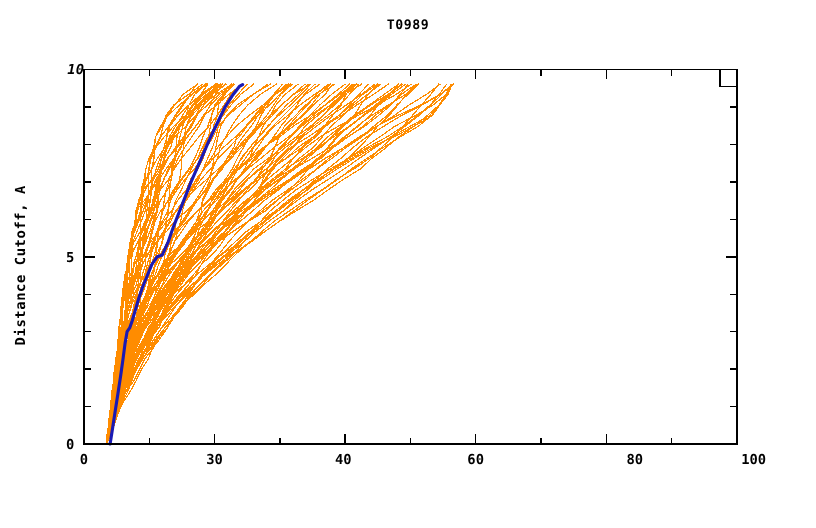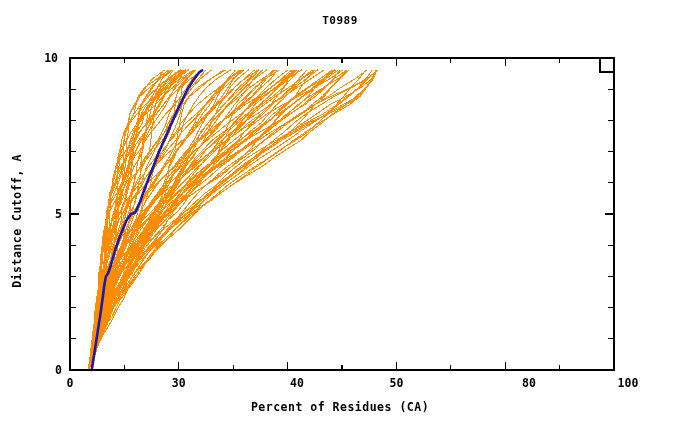--- a/index.html
+++ b/index.html
@@ -82,21 +82,20 @@
 </style>
 </head>
 <body>
 
 <div id="figure">
 
   <div class="title">T0989</div>
 
   <div class="ylabel">Distance Cutoff, A</div>
 
-  <div class="xlabel">Percent of Residues (CA)</div>
 
   <svg class="plot" viewBox="0 0 680 440" xmlns="http://www.w3.org/2000/svg">
     <g id="curves">
         <path d="M88.50 370.00 L91.45 361.17 L92.57 352.34 L95.91 343.52 L98.99 334.69 L102.44 325.86 L107.41 317.03 L110.71 308.21 L117.18 299.38 L121.72 290.55 L125.74 281.72 L132.50 272.89 L136.56 264.07 L143.70 255.24 L151.85 246.41 L159.92 237.58 L170.74 228.76 L178.01 219.93 L189.37 211.10 L198.06 202.27 L208.18 193.44 L219.69 184.62 L229.78 175.79 L239.93 166.96 L252.66 158.13 L268.12 149.31 L281.46 140.48 L295.96 131.65 L311.20 122.82 L326.13 113.99 L341.97 105.17 L358.01 96.34 L366.39 87.51 L373.44 78.68 L376.79 69.86" fill="none" stroke="#FF8C00" stroke-width="1" shape-rendering="crispEdges"></path>
         <path d="M88.50 370.00 L89.42 361.17 L92.46 352.34 L92.57 343.52 L92.59 334.69 L95.35 325.86 L95.46 317.03 L96.91 308.21 L99.69 299.38 L99.80 290.55 L100.78 281.72 L104.09 272.89 L104.51 264.07 L106.34 255.24 L106.70 246.41 L108.62 237.58 L110.49 228.76 L112.13 219.93 L116.71 211.10 L119.63 202.27 L121.59 193.44 L125.67 184.62 L127.84 175.79 L129.40 166.96 L132.65 158.13 L133.51 149.31 L133.97 140.48 L137.15 131.65 L139.19 122.82 L143.11 113.99 L148.21 105.17 L155.51 96.34 L161.22 87.51 L172.03 78.68 L184.06 69.86" fill="none" stroke="#FF8C00" stroke-width="1" shape-rendering="crispEdges"></path>
         <path d="M88.50 370.00 L90.14 361.17 L93.32 352.34 L93.42 343.52 L95.32 334.69 L98.39 325.86 L101.61 317.03 L102.88 308.21 L105.18 299.38 L108.45 290.55 L111.49 281.72 L114.79 272.89 L117.05 264.07 L120.67 255.24 L125.16 246.41 L131.36 237.58 L134.13 228.76 L137.26 219.93 L140.85 211.10 L142.70 202.27 L145.65 193.44 L146.35 184.62 L150.11 175.79 L155.24 166.96 L161.22 158.13 L167.79 149.31 L175.62 140.48 L182.21 131.65 L190.70 122.82 L199.38 113.99 L205.74 105.17 L212.85 96.34 L221.05 87.51 L229.40 78.68 L242.38 69.86" fill="none" stroke="#FF8C00" stroke-width="1" shape-rendering="crispEdges"></path>
         <path d="M88.50 370.00 L90.21 361.17 L91.47 352.34 L94.24 343.52 L96.69 334.69 L99.10 325.86 L100.68 317.03 L104.31 308.21 L107.56 299.38 L110.16 290.55 L111.31 281.72 L116.36 272.89 L119.90 264.07 L125.79 255.24 L132.13 246.41 L137.75 237.58 L144.84 228.76 L151.62 219.93 L155.17 211.10 L159.13 202.27 L163.25 193.44 L165.39 184.62 L168.07 175.79 L168.48 166.96 L172.59 158.13 L176.99 149.31 L185.08 140.48 L191.45 131.65 L198.16 122.82 L206.01 113.99 L214.87 105.17 L222.19 96.34 L228.10 87.51 L233.92 78.68 L243.91 69.86" fill="none" stroke="#FF8C00" stroke-width="1" shape-rendering="crispEdges"></path>
         <path d="M88.50 370.00 L90.98 361.17 L94.26 352.34 L96.41 343.52 L99.11 334.69 L101.49 325.86 L106.13 317.03 L112.51 308.21 L117.70 299.38 L125.97 290.55 L131.45 281.72 L139.74 272.89 L144.19 264.07 L151.90 255.24 L156.32 246.41 L162.52 237.58 L168.89 228.76 L176.67 219.93 L185.42 211.10 L195.26 202.27 L204.72 193.44 L217.08 184.62 L229.51 175.79 L241.97 166.96 L252.95 158.13 L263.24 149.31 L273.43 140.48 L284.46 131.65 L294.23 122.82 L305.81 113.99 L319.91 105.17 L334.28 96.34 L351.78 87.51 L367.21 78.68 L378.23 69.86" fill="none" stroke="#FF8C00" stroke-width="1" shape-rendering="crispEdges"></path>
         <path d="M88.50 370.00 L91.81 361.17 L92.22 352.34 L95.75 343.52 L97.16 334.69 L101.45 325.86 L106.53 317.03 L110.35 308.21 L113.52 299.38 L118.71 290.55 L120.42 281.72 L126.07 272.89 L127.78 264.07 L133.32 255.24 L137.68 246.41 L141.37 237.58 L147.54 228.76 L152.69 219.93 L158.20 211.10 L162.70 202.27 L165.12 193.44 L168.63 184.62 L173.14 175.79 L176.31 166.96 L182.09 158.13 L188.98 149.31 L197.64 140.48 L208.46 131.65 L219.37 122.82 L233.21 113.99 L244.33 105.17 L258.49 96.34 L270.75 87.51 L281.67 78.68 L291.68 69.86" fill="none" stroke="#FF8C00" stroke-width="1" shape-rendering="crispEdges"></path>
         <path d="M88.50 370.00 L90.01 361.17 L91.87 352.34 L93.46 343.52 L93.89 334.69 L95.31 325.86 L96.21 317.03 L97.13 308.21 L99.25 299.38 L99.95 290.55 L103.08 281.72 L105.32 272.89 L108.78 264.07 L112.37 255.24 L112.92 246.41 L116.74 237.58 L116.85 228.76 L116.95 219.93 L117.06 211.10 L117.17 202.27 L117.28 193.44 L117.39 184.62 L117.50 175.79 L117.61 166.96 L117.73 158.13 L120.02 149.31 L121.56 140.48 L124.42 131.65 L128.86 122.82 L133.81 113.99 L135.86 105.17 L139.44 96.34 L145.68 87.51 L152.53 78.68 L164.96 69.86" fill="none" stroke="#FF8C00" stroke-width="1" shape-rendering="crispEdges"></path>
@@ -231,22 +230,22 @@
         <line x1="70" y1="89.19999999999999" x2="76" y2="89.19999999999999" stroke="#000000" stroke-width="1.2" shape-rendering="crispEdges"></line>
         <line x1="614" y1="89.19999999999999" x2="608" y2="89.19999999999999" stroke="#000000" stroke-width="1.2" shape-rendering="crispEdges"></line>
         <line x1="70" y1="58" x2="79" y2="58" stroke="#000000" stroke-width="1.2" shape-rendering="crispEdges"></line>
         <line x1="614" y1="58" x2="605" y2="58" stroke="#000000" stroke-width="1.2" shape-rendering="crispEdges"></line>
       </g>
   </svg>
 
   <div id="tick-labels">
       <div class="tick-label xtick-label" style="left: 50px;">0</div>
       <div class="tick-label xtick-label" style="left: 158.8px;">30</div>
-      <div class="tick-label xtick-label" style="left: 277px;">40</div>
-      <div class="tick-label xtick-label" style="left: 376.4px;">50</div>
+      <div class="tick-label xtick-label" style="left: 266px;">40</div>
+      <div class="tick-label xtick-label" style="left: 376.4px;">60</div>
       <div class="tick-label xtick-label" style="left: 509px;">80</div>
       <div class="tick-label xtick-label" style="left: 608px;">100</div>
       <div class="tick-label ytick-label" style="left: 32px; top: 363px;">0</div>
       <div class="tick-label ytick-label" style="left: 32px; top: 207px;">5</div>
-      <div class="tick-label ytick-label" style="left: 28px; top: 51px;">10</div>
+      <div class="tick-label ytick-label" style="left: 40px; top: 51px; font-style: italic;">10</div>
     </div>
 
 </div>
 
 </body></html>

